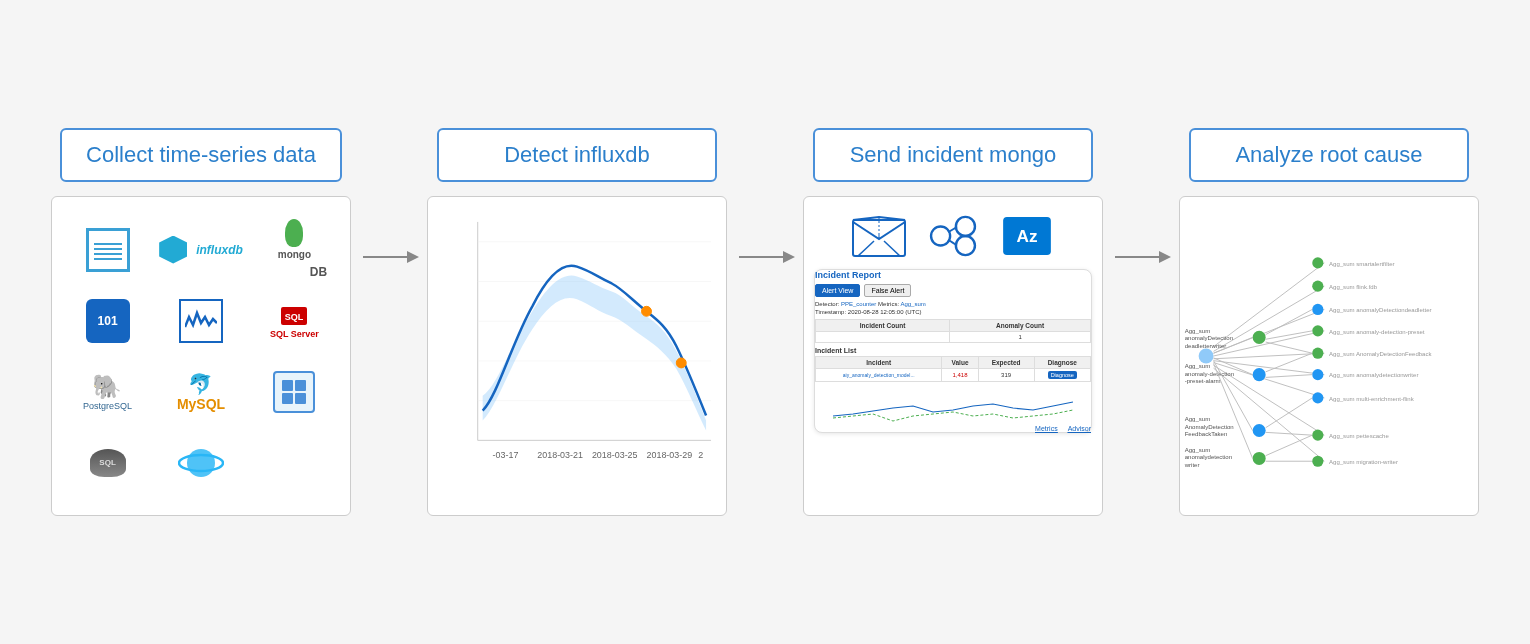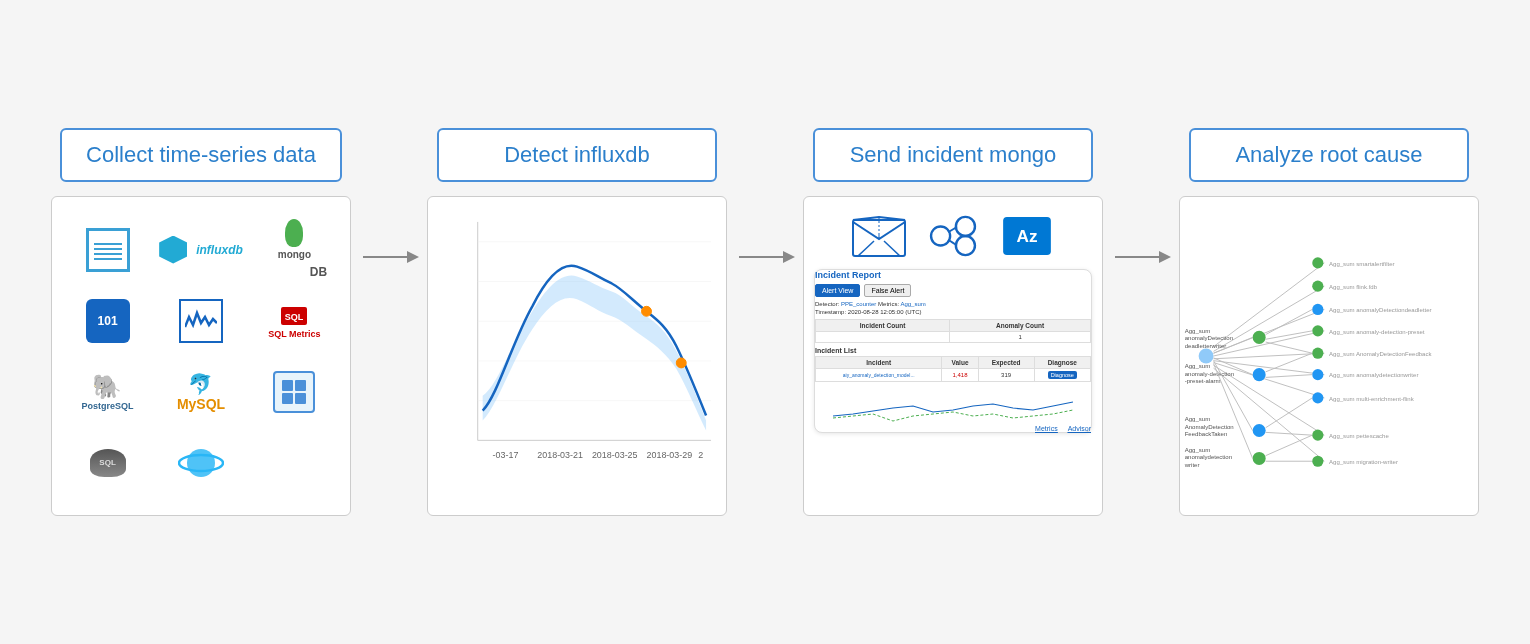--- a/index.html
+++ b/index.html
@@ -121,21 +121,21 @@
     .icon-wave {
       width: 44px; height: 44px;
       border: 2px solid #1565c0;
       display: flex; align-items: center; justify-content: center;
     }
     .icon-wave svg { width: 32px; height: 24px; }
 
     
     .sqlserver-wrap { display: flex; flex-direction: column; align-items: center; }
     .sqlserver-text { color: #cc0000; font-size: 9px; font-weight: 700; }
-    .pg-text { color: #336791; font-size: 9px; font-weight: 700; text-align: center; }
+    .pg-text { color: #336791; font-size: 9px; font-weight: 400; text-align: center; }
 
     
     .mysql-text { color: #e48e00; font-size: 14px; font-weight: 700; }
 
     
     .planet-wrap { position: relative; width: 46px; height: 40px; display: flex; align-items: center; justify-content: center; }
     .planet-circle { width: 28px; height: 28px; background: #4fc3f7; border-radius: 50%; }
 
     
     .chart-container {
@@ -264,21 +264,21 @@
             </svg>
           </div>
         </div>
 
         <div class="logo-item">
           <div class="sqlserver-wrap">
             <svg width="30" height="26" viewBox="0 0 30 26">
               <rect x="2" y="4" width="26" height="18" rx="2" fill="#cc0000"></rect>
               <text x="15" y="17" text-anchor="middle" fill="white" font-size="9" font-weight="bold">SQL</text>
             </svg>
-            <span class="sqlserver-text">SQL Metrics</span>
+            <span class="sqlserver-text">SQL Server</span>
           </div>
         </div>
         <div class="logo-item">
           <div style="display:flex;flex-direction:column;align-items:center;">
             <span style="font-size:24px;">🐘</span>
             <span class="pg-text">PostgreSQL</span>
           </div>
         </div>
         <div class="logo-item">
           <div style="display:flex;flex-direction:column;align-items:center;">

